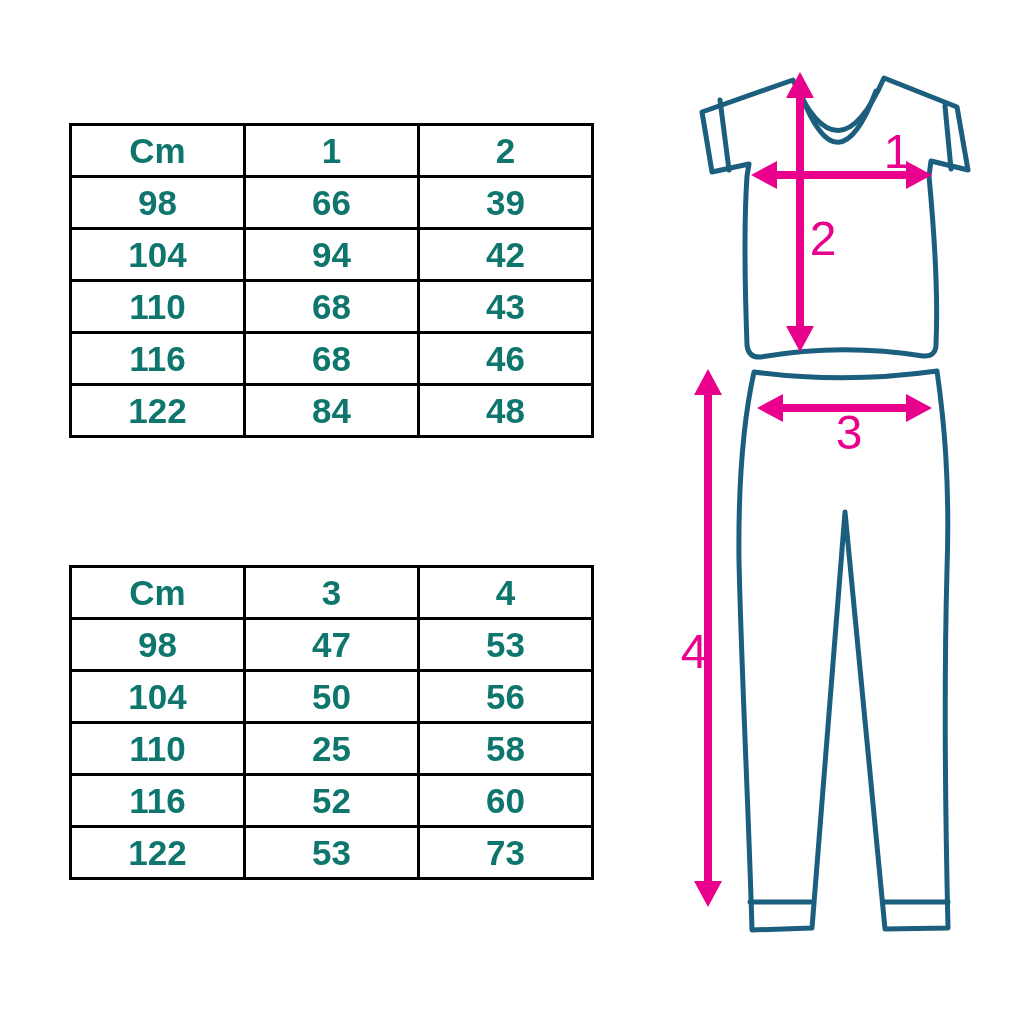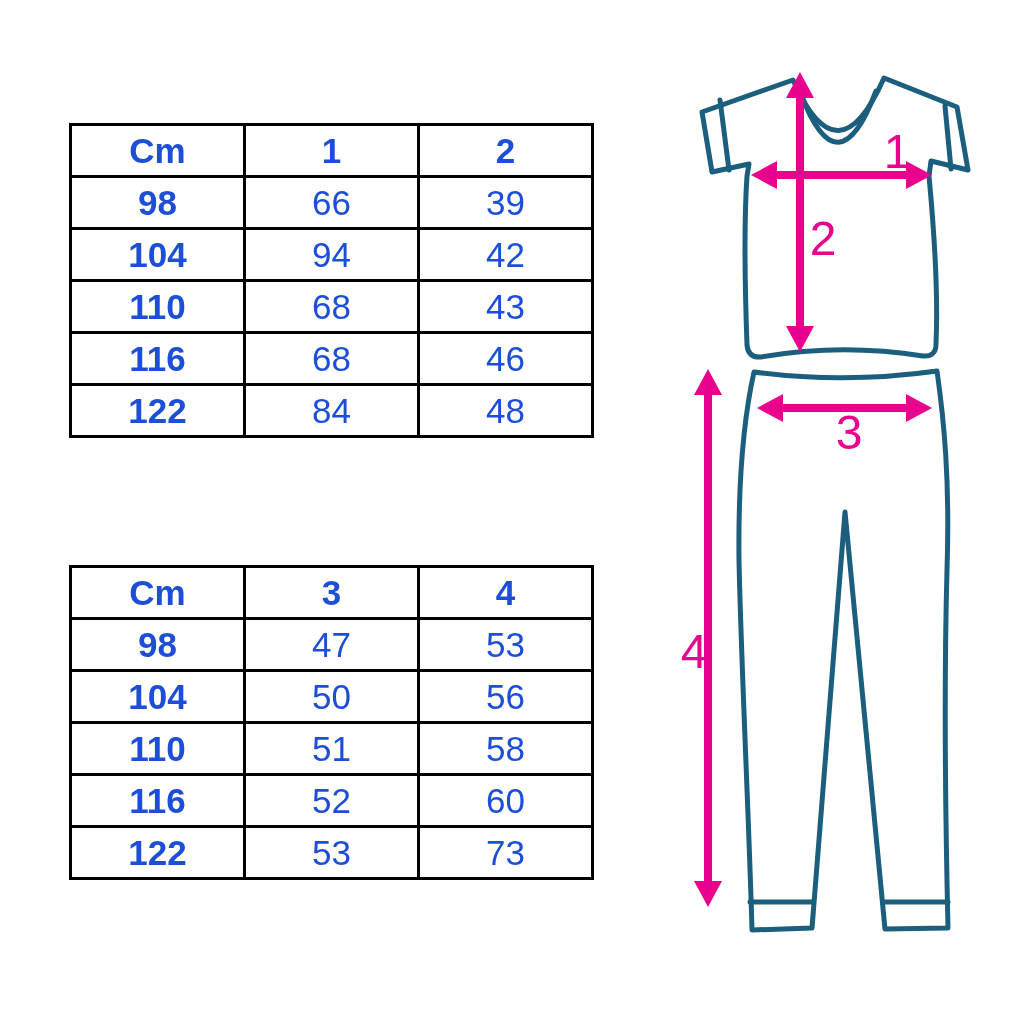--- a/index.html
+++ b/index.html
@@ -16,36 +16,36 @@
     height: 1024px;
     background: #ffffff;
     font-family: "Liberation Sans", "DejaVu Sans", sans-serif;
   }
   table.size-table {
     position: absolute;
     border-collapse: collapse;
     table-layout: fixed;
     width: 514px;
     background: #ffffff;
-    color: #1d4ed8;
+    color: #0f766e;
   }
   table.size-table.t1 { left: 69px; top: 123px; }
   table.size-table.t2 { left: 69px; top: 565px; }
   .size-table th, .size-table td {
     border: 3px solid var(--table-border, #000);
     width: 171px;
     height: 49px;
     text-align: center;
     vertical-align: middle;
     font-size: 35px;
     line-height: 1;
     padding: 0;
   }
   .size-table th { font-weight: bold; }
-  .size-table td { font-weight: normal; }
+  .size-table td { font-weight: bold; }
   svg.figure {
     position: absolute;
     left: 0;
     top: 0;
     width: 1024px;
     height: 1024px;
   }
   .garment {
     fill: #ffffff;
     stroke: var(--outline, #1b5e7d);
@@ -128,21 +128,21 @@
         <td>47</td>
         <td>53</td>
       </tr>
       <tr>
         <th>104</th>
         <td>50</td>
         <td>56</td>
       </tr>
       <tr>
         <th>110</th>
-        <td>51</td>
+        <td>25</td>
         <td>58</td>
       </tr>
       <tr>
         <th>116</th>
         <td>52</td>
         <td>60</td>
       </tr>
       <tr>
         <th>122</th>
         <td>53</td>

